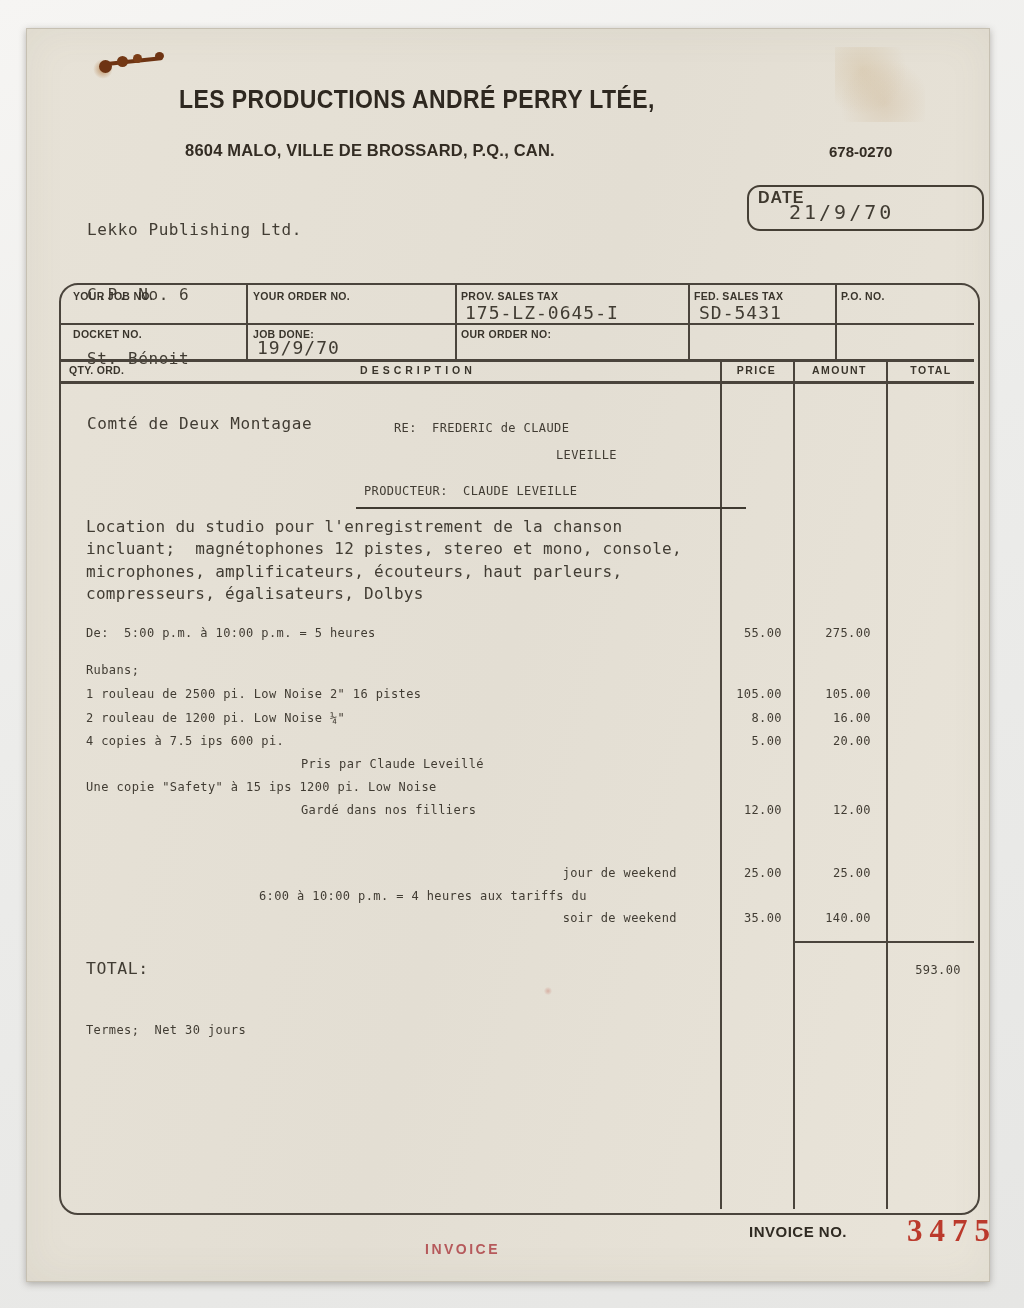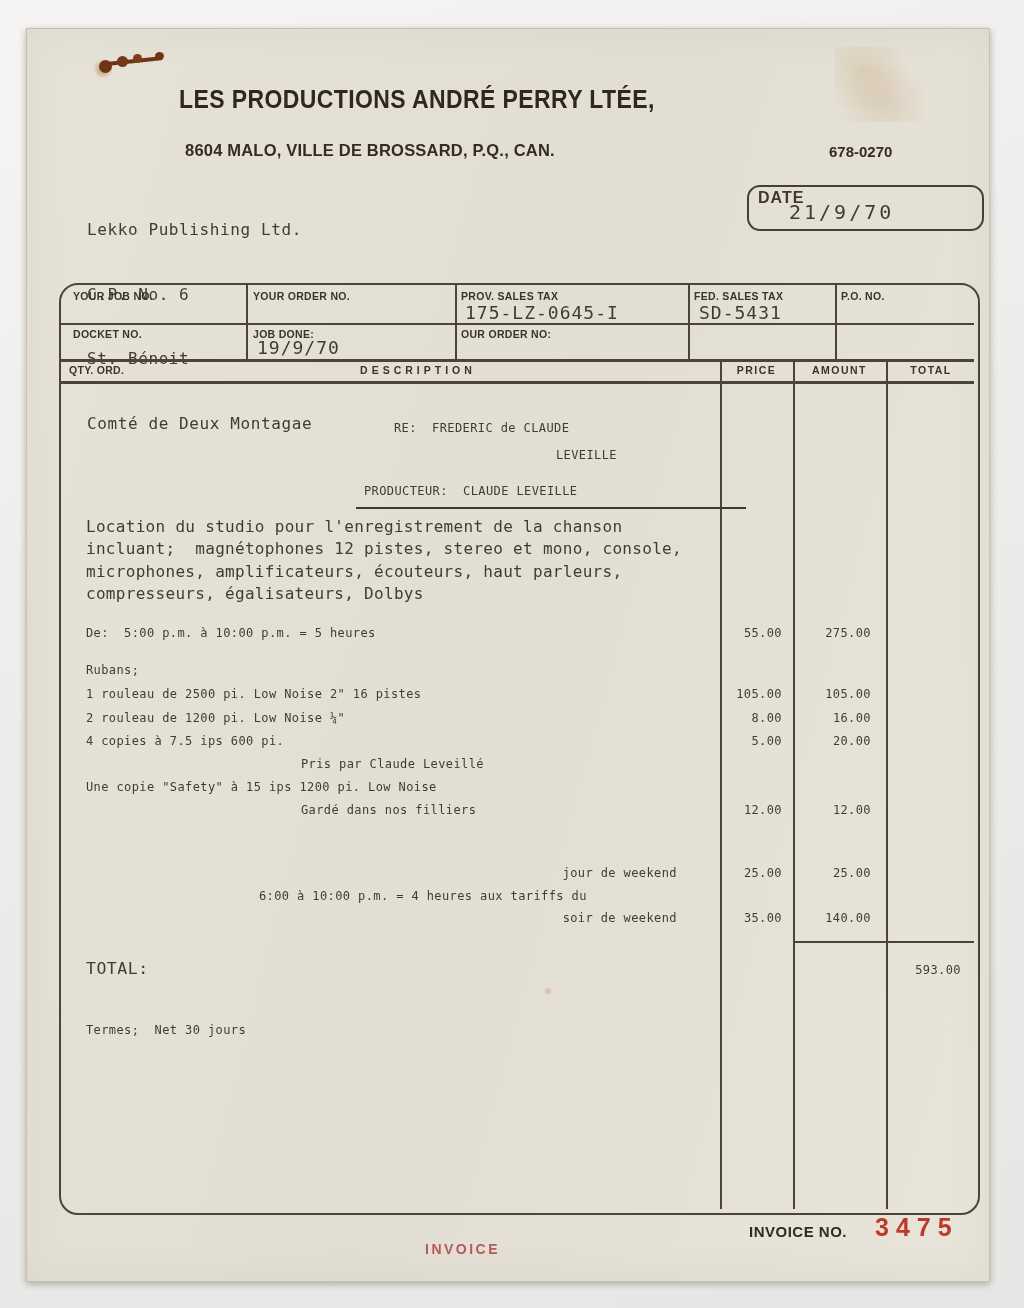--- a/index.html
+++ b/index.html
@@ -40,21 +40,21 @@
   .row .txt{position:absolute;left:59px;top:0;}
   .row.center .txt{left:274px;}
   .row.tindent .txt{left:232px;}
   .row.ralign .txt{left:300px;width:350px;text-align:right;}
   .row .price{position:absolute;left:683px;top:0;width:72px;text-align:right;}
   .row .amount{position:absolute;left:762px;top:0;width:82px;text-align:right;}
   .para{left:59px;top:487px;font-size:16px;line-height:22.4px;letter-spacing:.3px;}
   .underline{left:329px;top:478px;width:390px;height:2px;background:#3f3a31;}
   
   .inv-no-lbl{left:722px;top:1194px;font-size:15px;font-weight:bold;color:#2f2a22;letter-spacing:.5px;}
-  .inv-no{left:848px;top:1184px;font-family:Liberation Sans, sans-serif;font-size:25px;
+  .inv-no{left:880px;top:1184px;font-family:Liberation Serif, serif;font-size:31px;
     letter-spacing:7px;color:#bb3a2c;font-weight:bold;}
   .inv-stamp{left:398px;top:1212px;font-size:14px;font-weight:bold;letter-spacing:2.5px;color:rgba(176,74,78,.9);}
   
   .splotch{left:66px;top:14px;width:100px;height:40px;}
   .splotch .b{position:absolute;border-radius:50%;}
   .b1{left:0;top:16px;width:20px;height:20px;background:radial-gradient(circle,rgba(176,120,64,.75),rgba(176,120,64,0) 70%);}
   .b2{left:6px;top:17px;width:13px;height:13px;background:#6e3413;}
   .b3{left:24px;top:13px;width:11px;height:11px;background:#733815;}
   .b4{left:40px;top:11px;width:9px;height:9px;background:#7b3d17;}
   .b5{left:62px;top:9px;width:9px;height:8px;background:#6e3413;}

